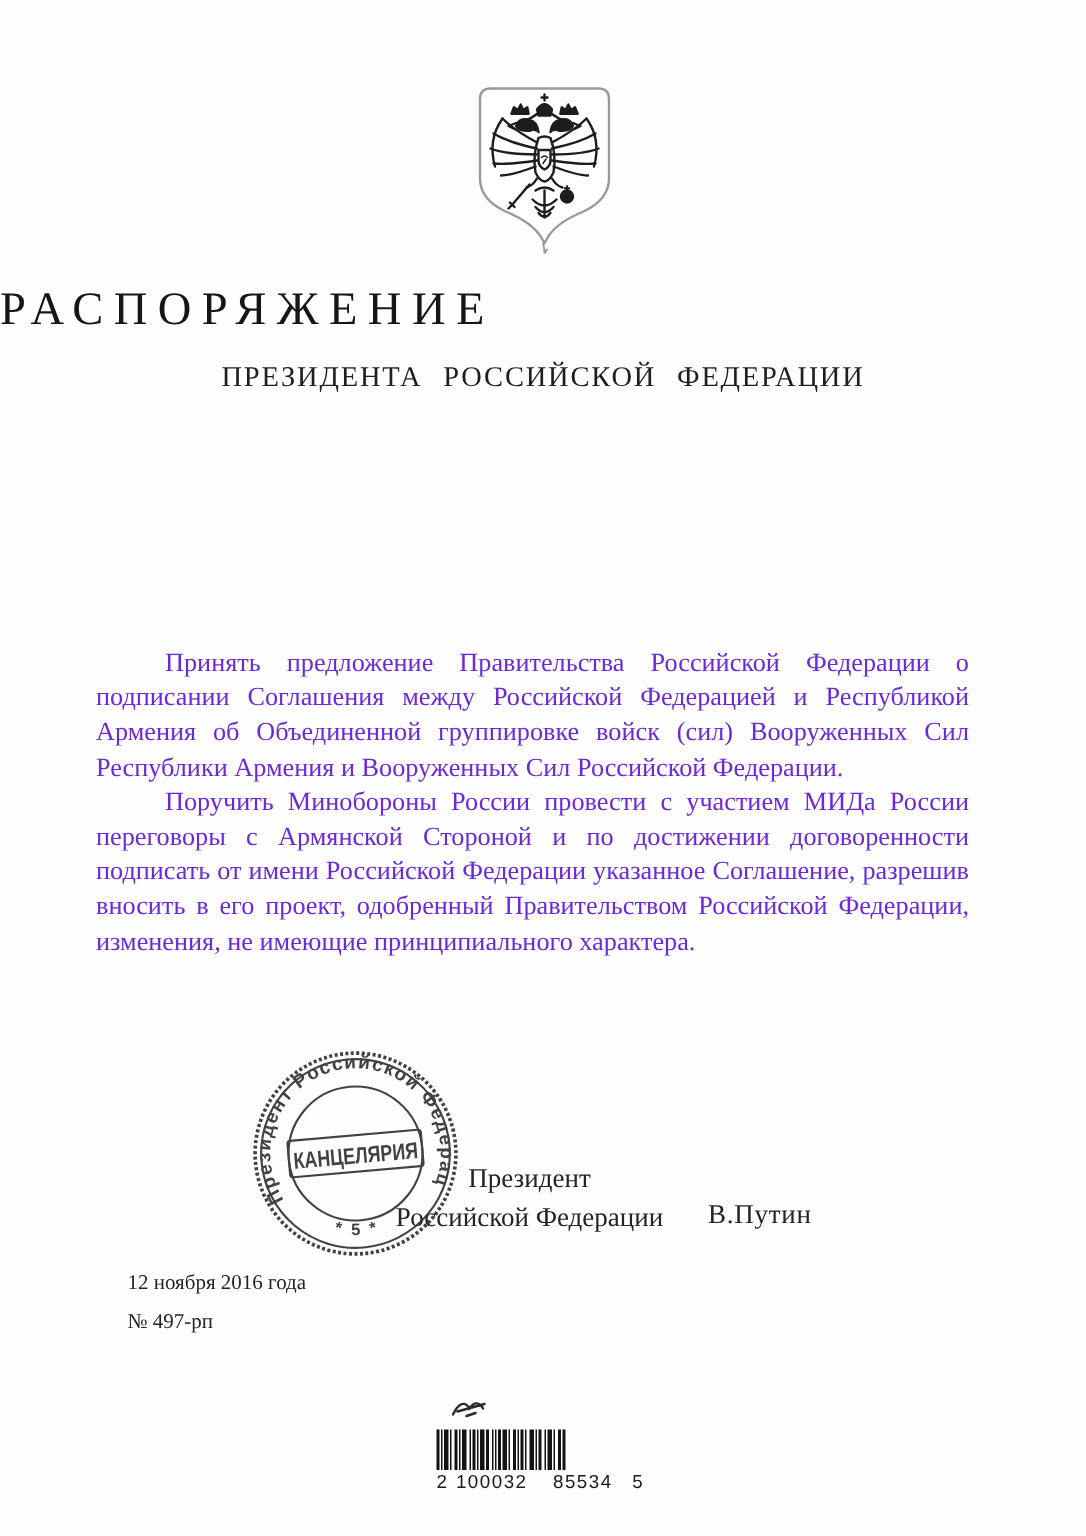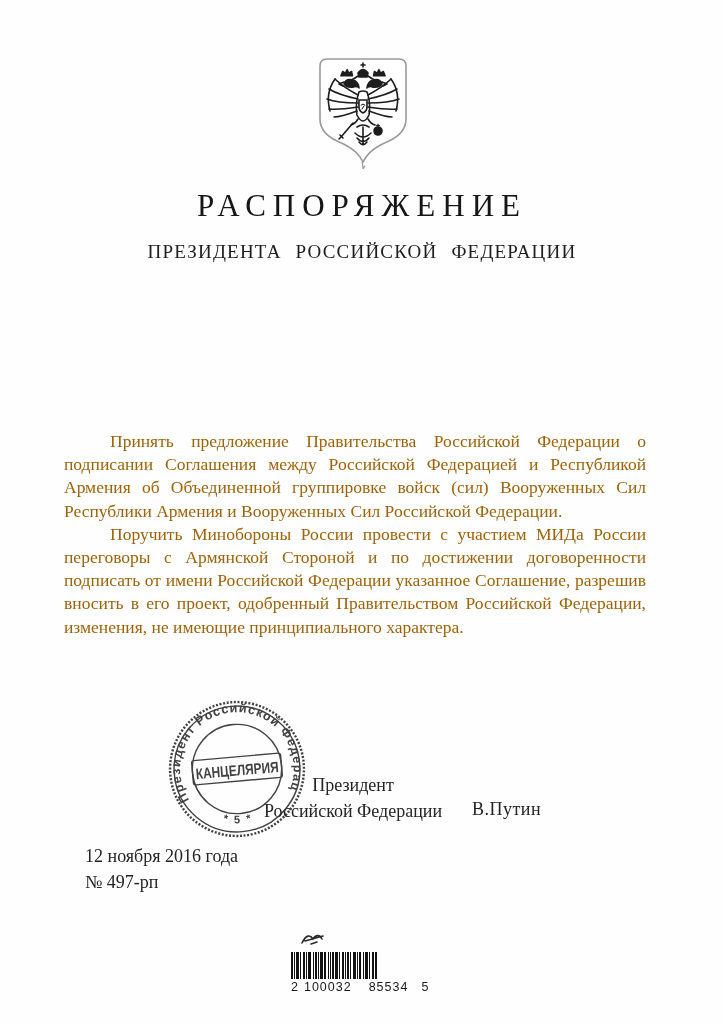--- a/index.html
+++ b/index.html
@@ -10,39 +10,39 @@
     overflow:hidden;
     font-family:"Liberation Serif", serif;
     color:#1b1b1b;
   }
   
   .emblem{position:absolute;left:313px;top:57px;width:100px;height:116px;}
   .emblem svg{width:100%;height:100%;}
   
   .doc-title{
     position:absolute;left:0;top:188px;width:724px;
-    text-align:center;font-size:31px;letter-spacing:7px;
+    text-align:left;font-size:31px;letter-spacing:7px;
     color:#161616;white-space:nowrap;
   }
   .doc-subtitle{
     position:absolute;left:0;top:241px;width:724px;
     text-align:center;font-size:19px;letter-spacing:1.2px;word-spacing:8px;
     color:#1e1e1e;white-space:nowrap;
   }
   .subject{
     position:absolute;left:0;top:314px;width:724px;
     text-align:center;font-weight:bold;font-size:17px;line-height:21.8px;
     color:#141414;
   }
   .subject span{display:block;}
   
   .body-text{
     position:absolute;left:64px;top:430px;width:582px;
     font-size:17.5px;line-height:23.2px;text-align:justify;
-    color:#a16207;
+    color:#6d28d9;
   }
   .body-text p{margin:0;text-indent:46px;}
   
   .sign-block{
     position:absolute;left:250px;top:773px;width:206px;
     text-align:center;font-size:18px;line-height:25.5px;color:#242424;
   }
   .sign-block span{display:block;font-family:Liberation Serif, serif;}
   .sign-name{
     position:absolute;left:472px;top:799px;
@@ -51,21 +51,21 @@
   
   .stamp{
     position:absolute;left:166px;top:698px;width:142px;height:142px;
     transform:rotate(-5deg);opacity:0.9;
   }
   .stamp svg{width:100%;height:100%;}
   .stamp text{font-family:"Liberation Sans", sans-serif;fill:#2e2e2e;}
   
   .meta-block{
     position:absolute;left:85px;top:843px;
-    font-size:18px;line-height:26px;color:#242424;
+    font-size:14px;line-height:26px;color:#242424;
   }
   .meta-block span{display:block;}
   
   .barcode{position:absolute;left:291px;top:931px;width:110px;}
   .barcode-squiggle{margin-left:8px;height:17px;}
   .barcode-bars{display:flex;height:27px;align-items:stretch;}
   .barcode-bars i{display:block;height:100%;}
   .barcode-bars i.br{background:#131313;}
   .barcode-digits{
     display:flex;align-items:baseline;margin-top:1px;

